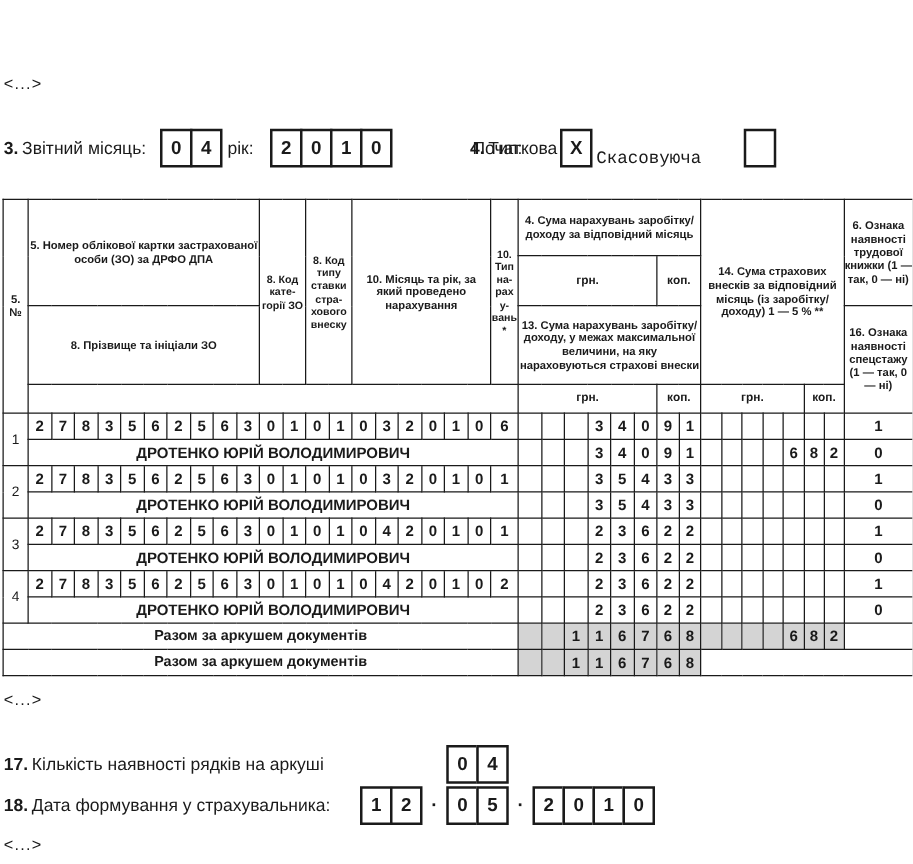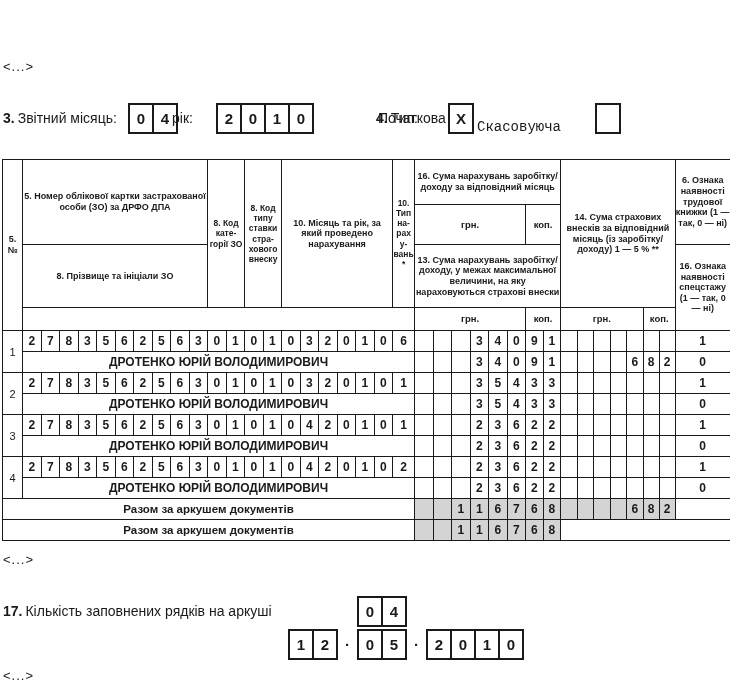--- a/index.html
+++ b/index.html
@@ -52,21 +52,21 @@
 <div class="page">
 
 
   <div class="ell e1">&lt;...&gt;</div>
 
   <span class="lbl" style="top:110px;left:3px;"><b>3.</b><span>Звітний місяць:</span></span>
   <span class="bxrow" style="top:103px;left:128px;">
       <span class="bx">0</span>
       <span class="bx">4</span>
     </span>
-  <span class="lbl" style="top:110px;left:172px;">рік:</span>
+  <span class="lbl" style="top:110px;left:182px;">рік:</span>
   <span class="bxrow" style="top:103px;left:216px;">
       <span class="bx">2</span>
       <span class="bx">0</span>
       <span class="bx">1</span>
       <span class="bx">0</span>
     </span>
   <span class="lbl" style="top:110px;left:332px;margin-left:44px;"><b>4.</b><span>Тип:</span></span>
   <span class="lbl" style="top:110px;left:378px;">Початкова</span>
   <span class="bxrow" style="top:103px;left:448px;">
       <span class="bx">X</span>
@@ -118,21 +118,21 @@
         <col style="width: 55px;">
       </colgroup>
     <tbody>
       <tr class="rH1">
         <td class="h" rowspan="4">5. №</td>
         <td class="h" colspan="10" rowspan="2">5. Номер облікової картки застрахованої особи (ЗО) за ДРФО ДПА</td>
         <td class="h narrow" colspan="2" rowspan="3">8. Код кате­горії ЗО</td>
         <td class="h narrow" colspan="2" rowspan="3">8. Код типу ставки стра­хового внеску</td>
         <td class="h" colspan="6" rowspan="3">10. Місяць та рік, за який проведено нарахування</td>
         <td class="h narrow" rowspan="3">10. Тип на­раху­вань*</td>
-        <td class="h" colspan="8">16. Сума нарахувань заробітку/доходу за відповідний місяць</td>
+        <td class="h" colspan="8">4. Сума нарахувань заробітку/доходу за відповідний місяць</td>
         <td class="h" colspan="7" rowspan="3">14. Сума страхових внесків за відповідний місяць (із заробітку/доходу) 1 — 5 % **</td>
         <td class="h" rowspan="2">6. Озна­ка наявності трудової книжки (1 — так, 0 — ні)</td>
       </tr>
       <tr class="rH2">
         <td class="h mid" colspan="6">грн.</td>
         <td class="h mid" colspan="2">коп.</td>
       </tr>
       <tr class="rH3">
         <td class="h" colspan="10">8. Прізвище та ініціали ЗО</td>
         <td class="h" colspan="8">13. Сума нарахувань заробітку/доходу, у межах максимальної величини, на яку нараховуються страхові внески</td>
@@ -410,26 +410,27 @@
           <td class="d shaded">7</td>
           <td class="d shaded">6</td>
           <td class="d shaded">8</td>
           <td colspan="8" class="noborder"></td>
         </tr>
       </tbody>
   </table>
 
   <div class="ell e2">&lt;...&gt;</div>
 
-  <span class="lbl" style="top:603px;left:3px;"><b>17.</b><span>Кількість заповнених рядків на аркуші</span></span>
+  <span class="lbl" style="top:603px;left:3px;"><b>17.</b><span>Кількість наявності рядків на аркуші</span></span>
   <span class="bxrow" style="top:596px;left:357px;">
       <span class="bx">0</span>
       <span class="bx">4</span>
     </span>
 
+  <span class="lbl" style="top:636px;left:3px;"><b>18.</b><span>Дата формування у страхувальника:</span></span>
   <span class="bxrow" style="top:629px;left:288px;">
     <span class="bxrow" style="position:static;">
         <span class="bx">1</span>
         <span class="bx">2</span>
       </span>
     <span class="dot">·</span>
     <span class="bxrow" style="position:static;">
         <span class="bx">0</span>
         <span class="bx">5</span>
       </span>

